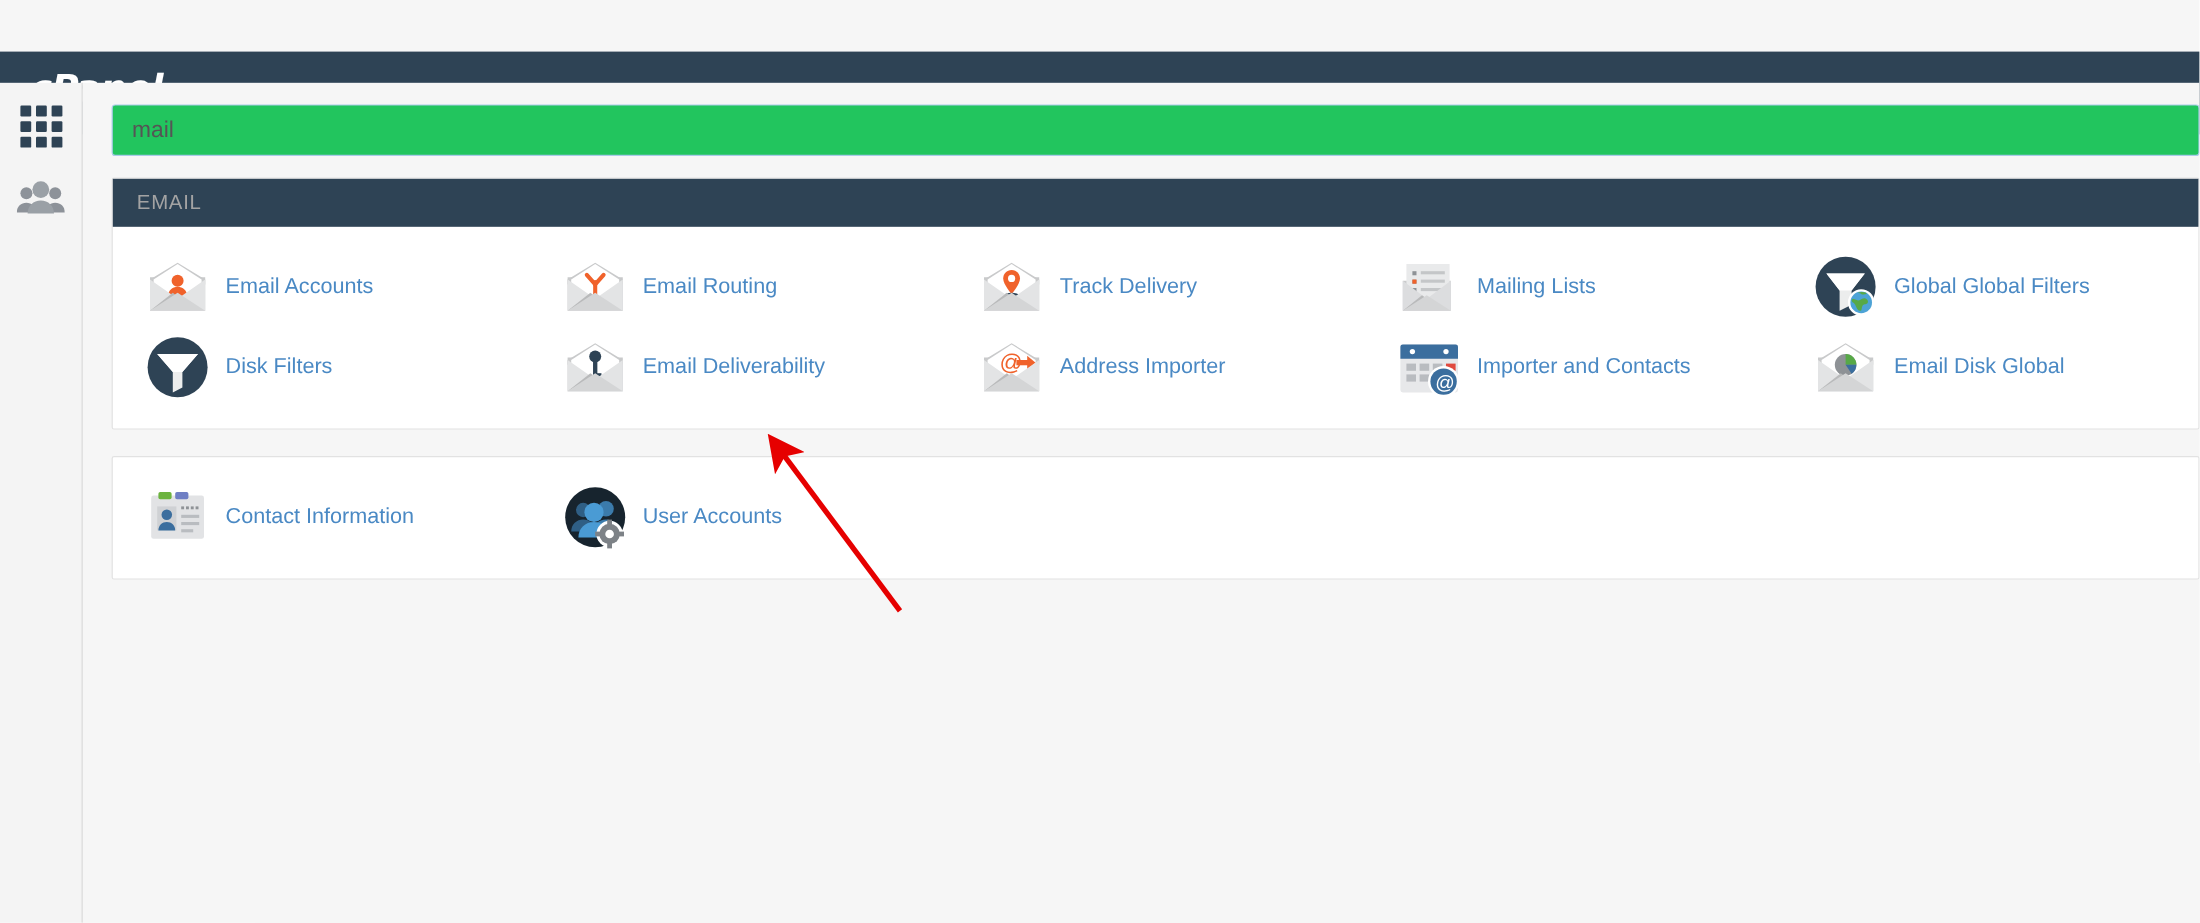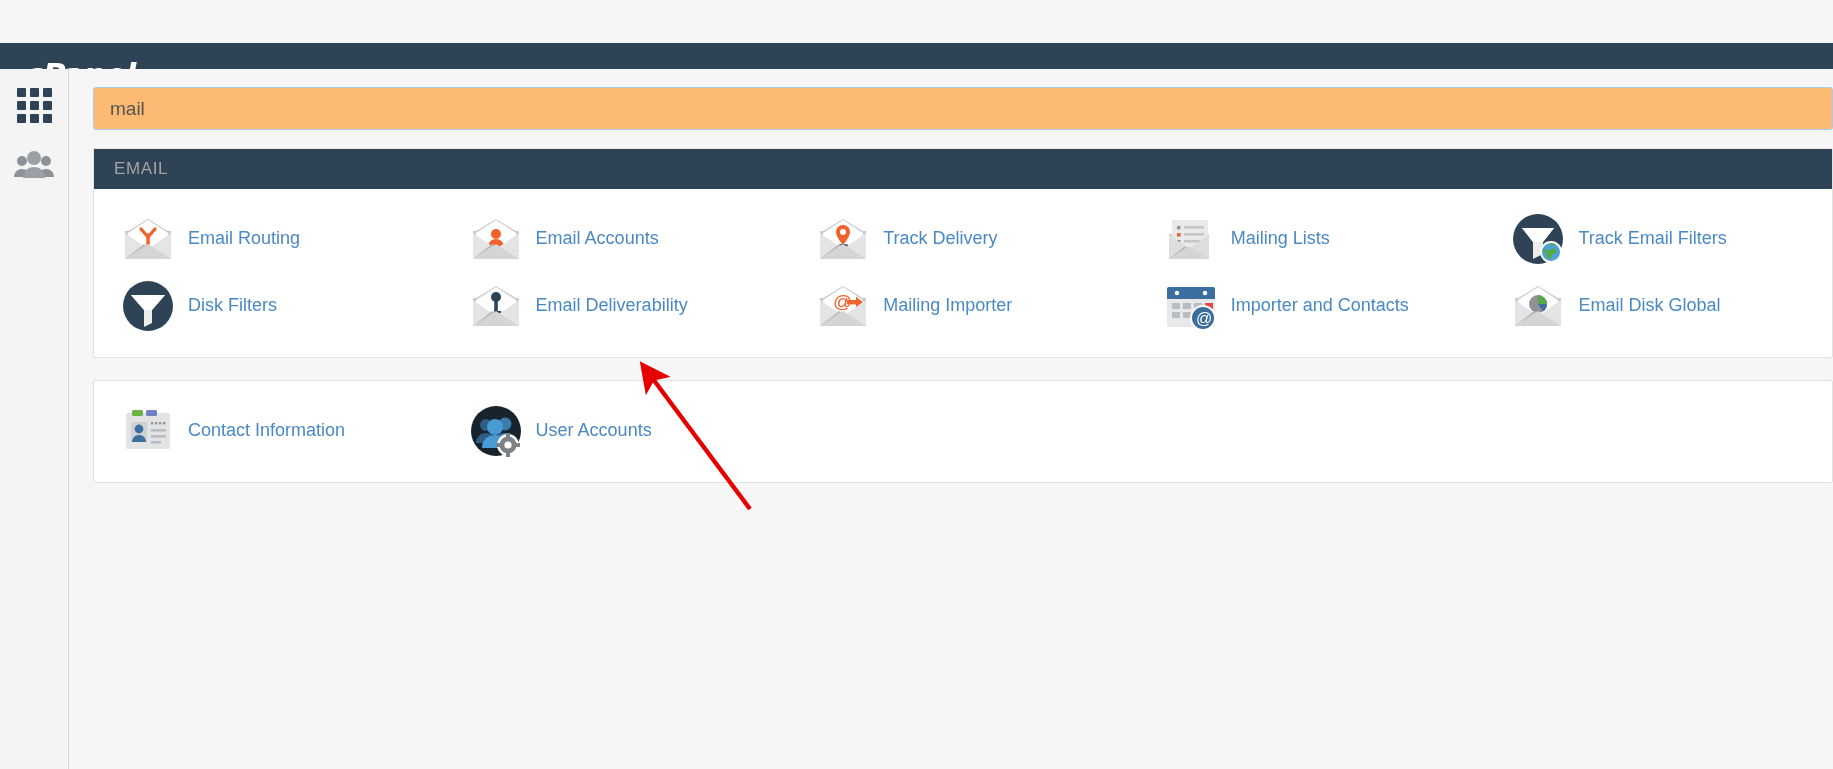--- a/index.html
+++ b/index.html
@@ -85,21 +85,21 @@
   .search-wrap {
     width: 1740px;
     height: 43px;
     margin: 6px 0 18px 12px;
   }
   .search-input {
     width: 1740px;
     height: 43px;
     border: 1px solid #a9cbe8;
     border-radius: 3px;
-    background: #fdba74;
+    background: #22c55e;
     font-family: "Liberation Sans", sans-serif;
     font-size: 19px;
     color: #555555;
     padding: 0 16px;
     outline: none;
   }
 
   
   .panel {
     width: 1740px;
@@ -202,47 +202,47 @@
     <div class="panel">
       <div class="panel-head">EMAIL</div>
       <div class="panel-body">
 
         <a class="tile" href="#">
           <span class="tile-icon">
             <svg class="ic" viewBox="0 0 56 56">
               <path d="M5 20h46v28H5z" fill="#c9cacb"></path>
               <path d="M28 8 5 22v4l23-14 23 14v-4z" fill="#c9cacb"></path>
               <path d="M8 22 28 9l20 13v24H8z" fill="#ffffff"></path>
+              <circle cx="28" cy="23" r="5" fill="#f0622b"></circle>
+              <path d="M20 36c0-4.7 3.6-8 8-8s8 3.3 8 8z" fill="#f0622b"></path>
+              <path d="M5 22v26h46V22L28 38z" fill="#e3e4e5"></path>
+              <path d="M5 48 24 33l4 3-23 12z" fill="#b9babb"></path>
+              <path d="M5 48h46L28 33z" fill="#d4d5d6"></path>
+            </svg>
+          </span>
+          <span class="tile-label">Email Accounts</span>
+        </a>
+
+        <a class="tile" href="#">
+          <span class="tile-icon">
+            <svg class="ic" viewBox="0 0 56 56">
+              <path d="M5 20h46v28H5z" fill="#c9cacb"></path>
+              <path d="M28 8 5 22v4l23-14 23 14v-4z" fill="#c9cacb"></path>
+              <path d="M8 22 28 9l20 13v24H8z" fill="#ffffff"></path>
               <g stroke="#f0622b" stroke-width="3.4" fill="none" stroke-linecap="round">
                 <path d="M28 37V24"></path>
                 <path d="M28 26 21 18"></path>
                 <path d="M28 26 35 18"></path>
               </g>
               <path d="M5 22v26h46V22L28 38z" fill="#e3e4e5"></path>
               <path d="M5 48 24 33l4 3-23 12z" fill="#b9babb"></path>
               <path d="M5 48h46L28 33z" fill="#d4d5d6"></path>
             </svg>
           </span>
           <span class="tile-label">Email Routing</span>
-        </a>
-
-        <a class="tile" href="#">
-          <span class="tile-icon">
-            <svg class="ic" viewBox="0 0 56 56">
-              <path d="M5 20h46v28H5z" fill="#c9cacb"></path>
-              <path d="M28 8 5 22v4l23-14 23 14v-4z" fill="#c9cacb"></path>
-              <path d="M8 22 28 9l20 13v24H8z" fill="#ffffff"></path>
-              <circle cx="28" cy="23" r="5" fill="#f0622b"></circle>
-              <path d="M20 36c0-4.7 3.6-8 8-8s8 3.3 8 8z" fill="#f0622b"></path>
-              <path d="M5 22v26h46V22L28 38z" fill="#e3e4e5"></path>
-              <path d="M5 48 24 33l4 3-23 12z" fill="#b9babb"></path>
-              <path d="M5 48h46L28 33z" fill="#d4d5d6"></path>
-            </svg>
-          </span>
-          <span class="tile-label">Email Accounts</span>
         </a>
 
         <a class="tile" href="#">
           <span class="tile-icon">
             <svg class="ic" viewBox="0 0 56 56">
               <path d="M5 20h46v28H5z" fill="#c9cacb"></path>
               <path d="M28 8 5 22v4l23-14 23 14v-4z" fill="#c9cacb"></path>
               <path d="M8 22 28 9l20 13v24H8z" fill="#ffffff"></path>
               <path d="M28 14c-4 0-7 3.1-7 7 0 5 7 13 7 13s7-8 7-13c0-3.9-3-7-7-7z" fill="#f0622b"></path>
               <circle cx="28" cy="21" r="3" fill="#ffffff"></circle>
@@ -284,21 +284,21 @@
             <svg class="ic" viewBox="0 0 56 56">
               <circle cx="28" cy="28" r="25" fill="#2e4355"></circle>
               <path d="M12 17h32L33 31v12l-10 5V31z" fill="#eceded"></path>
               <path d="M12 17h32L33 31H23z" fill="#ffffff"></path>
               <circle cx="41" cy="41" r="11" fill="#ffffff"></circle>
               <circle cx="41" cy="41" r="9" fill="#4da3d6"></circle>
               <path d="M34 38c3 .5 4 2 6 1s3-2 5-1 2 3 1 4-3 0-4 2 0 4-2 4-3-3-4-5-3-2-3-4z" fill="#57a947"></path>
               <path d="M38 33c2-1 5-1 7 0s-3 2-4 1-3-1-3-1z" fill="#57a947"></path>
             </svg>
           </span>
-          <span class="tile-label">Track Email Filters</span>
+          <span class="tile-label">Global Global Filters</span>
         </a>
 
         <a class="tile" href="#">
           <span class="tile-icon">
             <svg class="ic" viewBox="0 0 56 56">
               <circle cx="28" cy="28" r="25" fill="#2e4355"></circle>
               <path d="M11 17h34L32 32v13l-8 4V32z" fill="#eceded"></path>
               <path d="M11 17h34L32 32H24z" fill="#ffffff"></path>
             </svg>
           </span>
@@ -331,21 +331,21 @@
               <text x="18" y="30" font-family="'Liberation Sans',sans-serif" font-size="19" fill="#f0622b">@</text>
               <g fill="#f0622b">
                 <rect x="32" y="22" width="11" height="4.4"></rect>
                 <path d="M41 18.5 48 24.2 41 30z"></path>
               </g>
               <path d="M5 22v26h46V22L28 38z" fill="#e3e4e5"></path>
               <path d="M5 48 24 33l4 3-23 12z" fill="#b9babb"></path>
               <path d="M5 48h46L28 33z" fill="#d4d5d6"></path>
             </svg>
           </span>
-          <span class="tile-label">Mailing Importer</span>
+          <span class="tile-label">Address Importer</span>
         </a>
 
         <a class="tile" href="#">
           <span class="tile-icon">
             <svg class="ic" viewBox="0 0 56 56">
               <rect x="4" y="9" width="48" height="40" rx="2" fill="#e7e8ea"></rect>
               <path d="M4 11a2 2 0 0 1 2-2h44a2 2 0 0 1 2 2v10H4z" fill="#3b6e9e"></path>
               <circle cx="14" cy="15" r="2.2" fill="#ffffff"></circle>
               <circle cx="42" cy="15" r="2.2" fill="#ffffff"></circle>
               <g fill="#b9bcc0">

